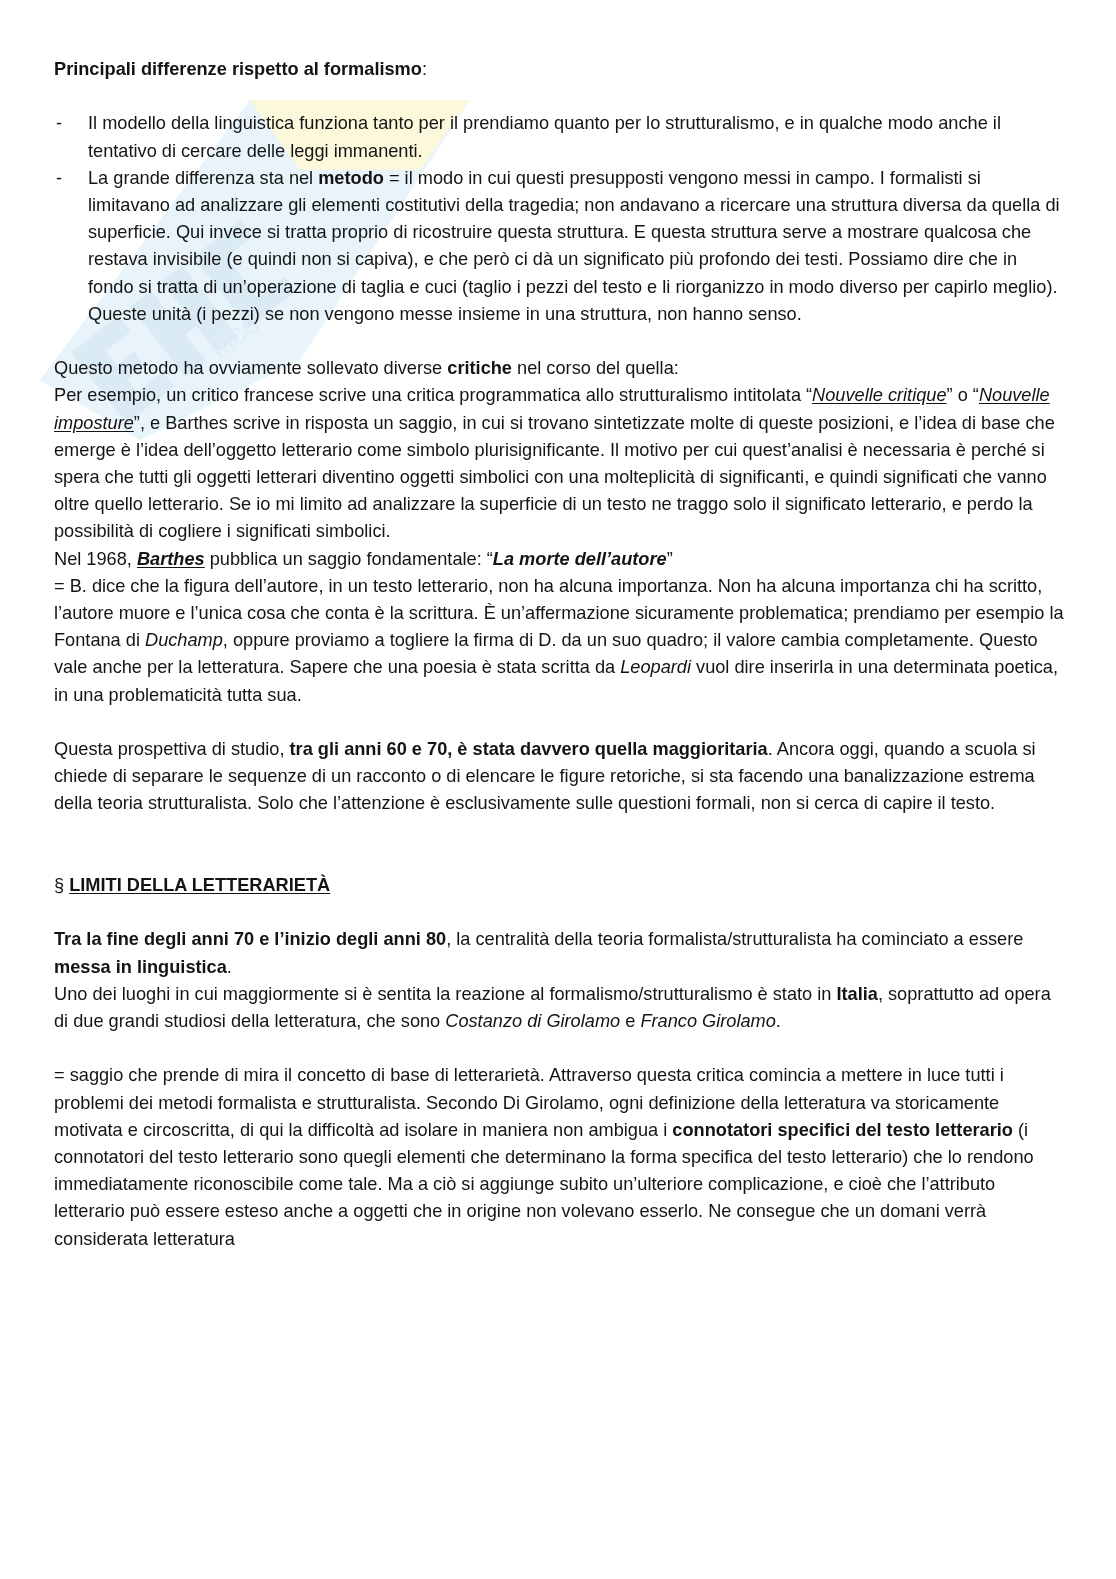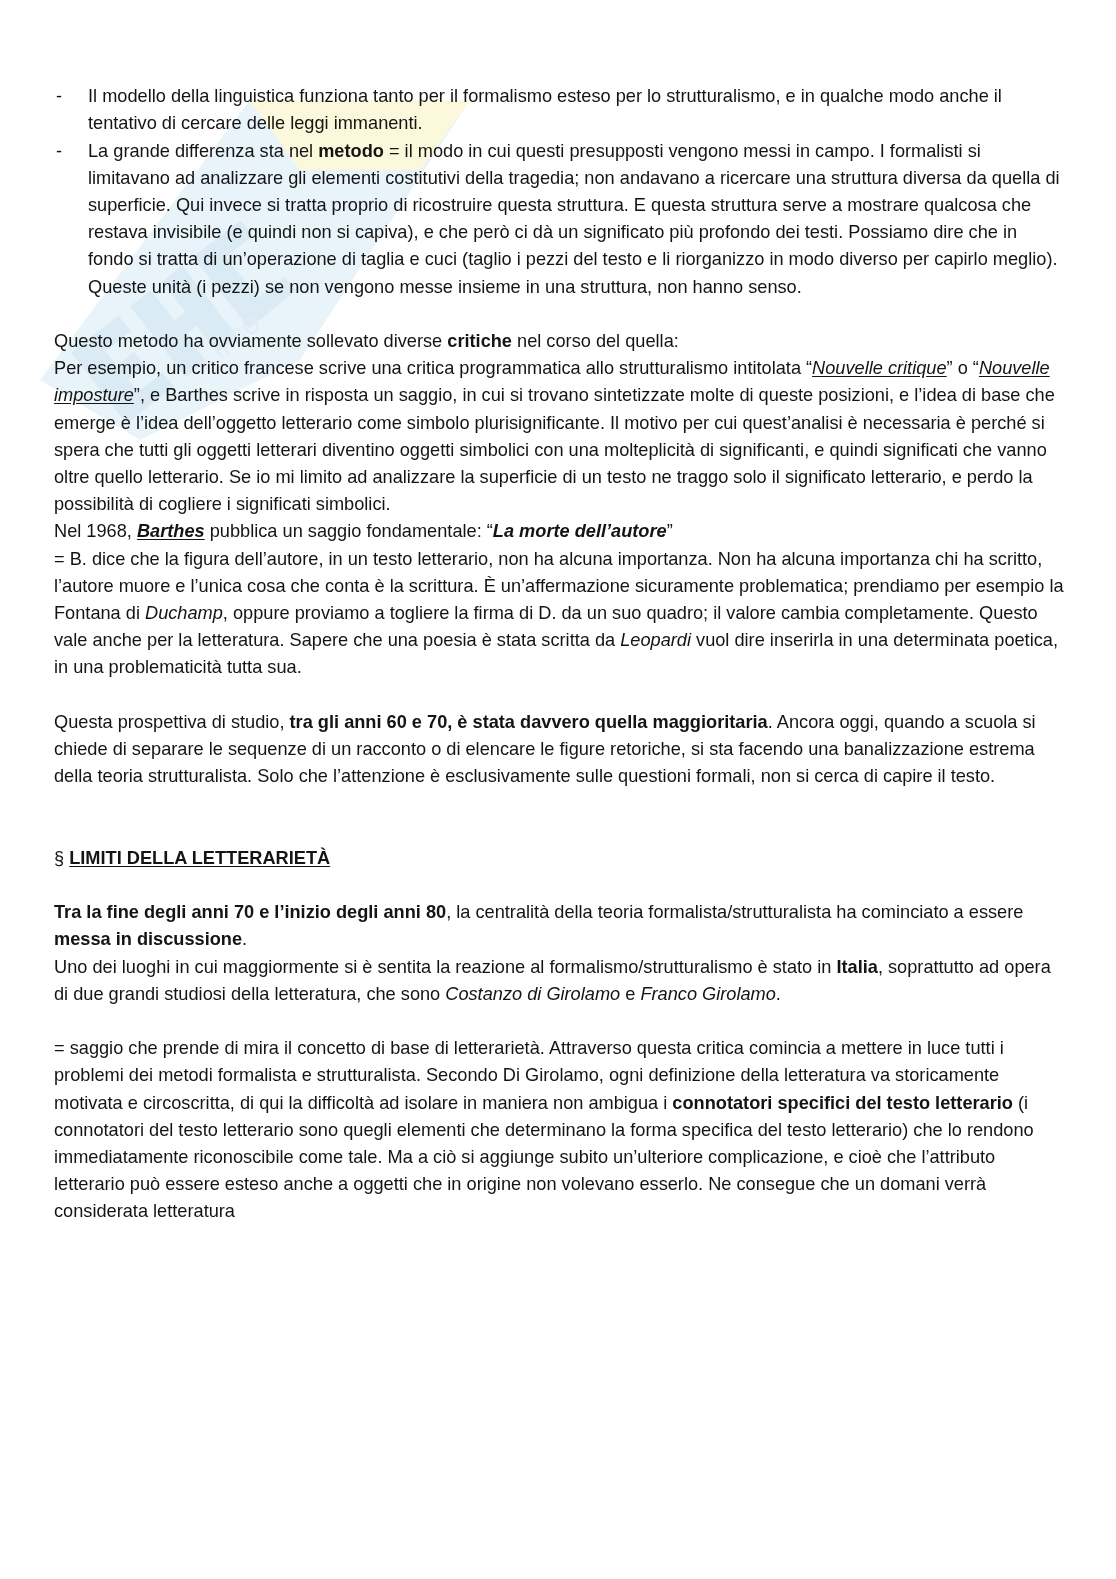--- a/index.html
+++ b/index.html
@@ -41,27 +41,28 @@
         <rect x="215" y="200" width="26" height="90"></rect>
         <rect x="215" y="200" width="60" height="20"></rect>
         <rect x="215" y="272" width="60" height="18"></rect>
       </g>
       <text x="220" y="300" transform="rotate(-38 220 300)" font-family="Liberation Sans, sans-serif" font-size="30" fill="#c6e0f2">ifico</text>
     </g>
   </svg>
 
   <div class="content">
 
+    <p><b>Principali differenze rispetto al formalismo</b><span>:</span></p>
 
     <div class="gap"></div>
 
     <ul class="list">
       <li>
         <span class="dash">-</span>
-        <span>Il modello della linguistica funziona tanto per il formalismo esteso per lo strutturalismo, e in qualche modo anche il tentativo di cercare delle leggi immanenti.</span>
+        <span>Il modello della linguistica funziona tanto per il prendiamo quanto per lo strutturalismo, e in qualche modo anche il tentativo di cercare delle leggi immanenti.</span>
       </li>
       <li>
         <span class="dash">-</span>
         <span>La grande differenza sta nel </span><b>metodo</b><span> = il modo in cui questi presupposti vengono messi in campo. I formalisti si limitavano ad analizzare gli elementi costitutivi della tragedia; non andavano a ricercare una struttura diversa da quella di superficie. Qui invece si tratta proprio di ricostruire questa struttura. E questa struttura serve a mostrare qualcosa che restava invisibile (e quindi non si capiva), e che però ci dà un significato più profondo dei testi. Possiamo dire che in fondo si tratta di un’operazione di taglia e cuci (taglio i pezzi del testo e li riorganizzo in modo diverso per capirlo meglio). Queste unità (i pezzi) se non vengono messe insieme in una struttura, non hanno senso.</span>
       </li>
     </ul>
 
     <div class="gap"></div>
 
     <p><span>Questo metodo ha ovviamente sollevato diverse </span><b>critiche</b><span> nel corso del quella:</span></p>
@@ -77,21 +78,21 @@
     <div class="gap"></div>
 
     <p><span>Questa prospettiva di studio, </span><b>tra gli anni 60 e 70, è stata davvero quella maggioritaria</b><span>. Ancora oggi, quando a scuola si chiede di separare le sequenze di un racconto o di elencare le figure retoriche, si sta facendo una banalizzazione estrema della teoria strutturalista. Solo che l’attenzione è esclusivamente sulle questioni formali, non si cerca di capire il testo.</span></p>
 
     <div class="gap2"></div>
 
     <p><span>§ </span><b><u>LIMITI DELLA LETTERARIETÀ</u></b></p>
 
     <div class="gap"></div>
 
-    <p><b>Tra la fine degli anni 70 e l’inizio degli anni 80</b><span>, la centralità della teoria formalista/strutturalista ha cominciato a essere </span><b>messa in discussione</b><span>.</span></p>
+    <p><b>Tra la fine degli anni 70 e l’inizio degli anni 80</b><span>, la centralità della teoria formalista/strutturalista ha cominciato a essere </span><b>messa in linguistica</b><span>.</span></p>
 
     <p><span>Uno dei luoghi in cui maggiormente si è sentita la reazione al formalismo/strutturalismo è stato in </span><b>Italia</b><span>, soprattutto ad opera di due grandi studiosi della letteratura, che sono </span><i>Costanzo di Girolamo</i><span> e </span><i>Franco Girolamo</i><span>.</span></p>
 
     <div class="gap"></div>
 
 
     <p><span>= saggio che prende di mira il concetto di base di letterarietà. Attraverso questa critica comincia a mettere in luce tutti i problemi dei metodi formalista e strutturalista. Secondo Di Girolamo, ogni definizione della letteratura va storicamente motivata e circoscritta, di qui la difficoltà ad isolare in maniera non ambigua i </span><b>connotatori specifici del testo letterario</b><span> (i connotatori del testo letterario sono quegli elementi che determinano la forma specifica del testo letterario) che lo rendono immediatamente riconoscibile come tale. Ma a ciò si aggiunge subito un’ulteriore complicazione, e cioè che l’attributo letterario può essere esteso anche a oggetti che in origine non volevano esserlo. Ne consegue che un domani verrà considerata letteratura</span></p>
 
   </div>
 </div>

